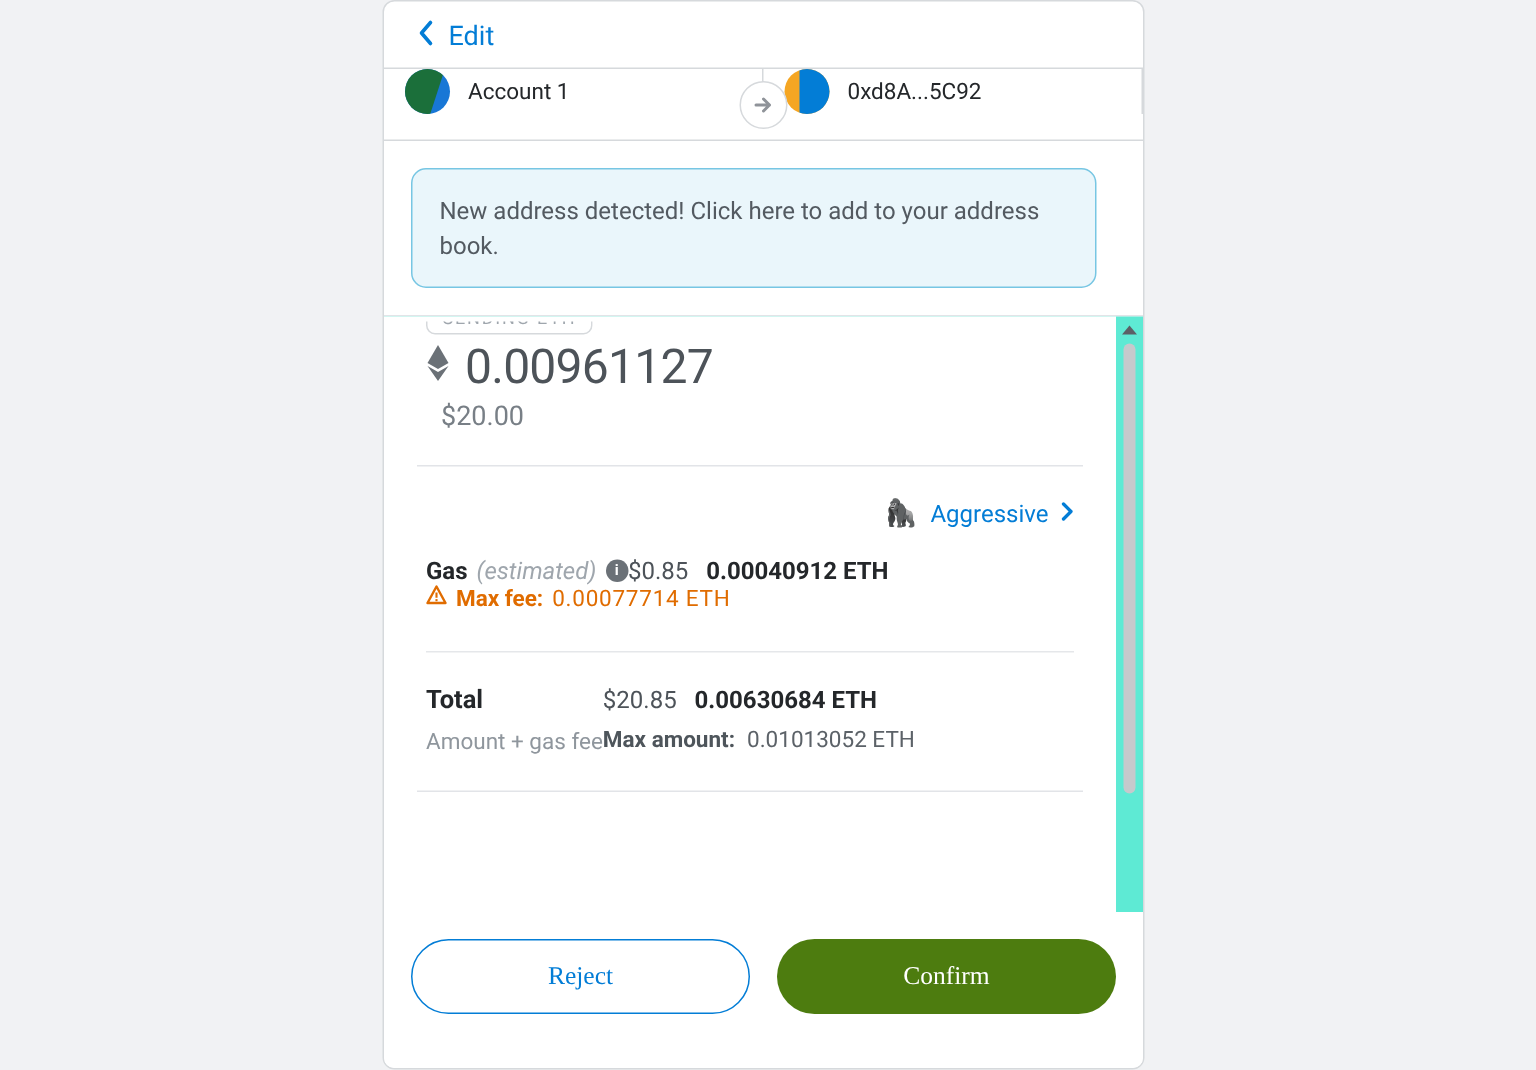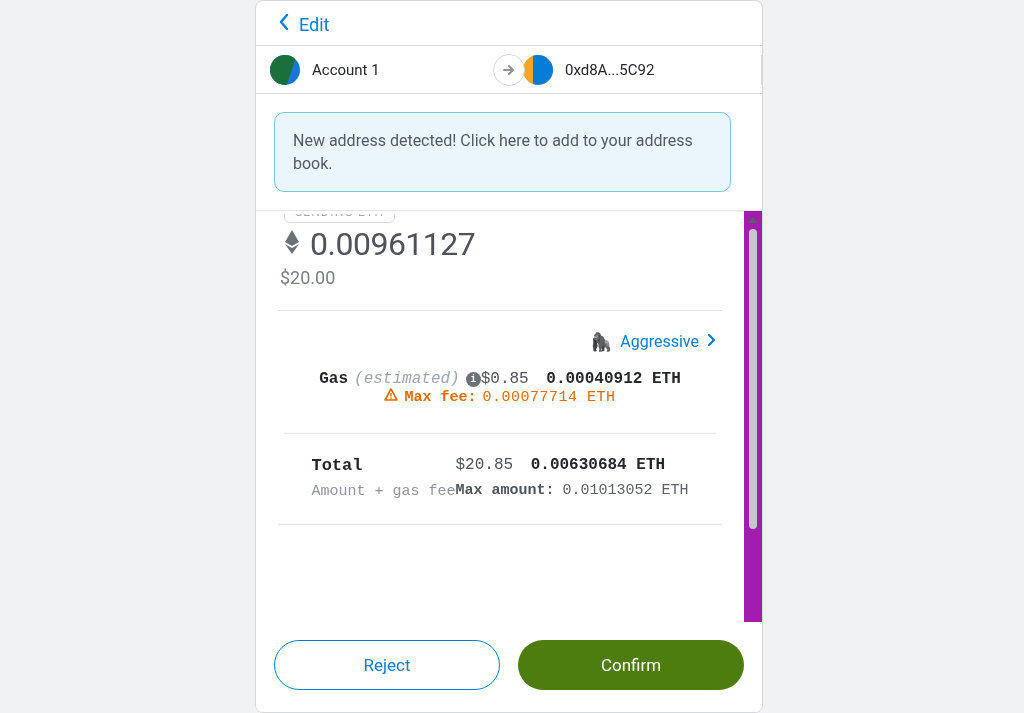--- a/index.html
+++ b/index.html
@@ -23,21 +23,21 @@
     align-items: center;
     gap: 10px;
     padding: 12px 22px 10px 22px;
     border-bottom: 1px solid #d6d9dc;
   }
   .header .chev { color: #037dd6; }
   .header .edit { color: #037dd6; font-size: 18px; }
   
   .accounts {
     display: flex;
-    align-items: center;
+    align-items: flex-start;
     position: relative;
     border-bottom: 1px solid #d6d9dc;
     height: 48px;
   }
   .acct {
     flex: 1 1 50%;
     display: flex;
     align-items: center;
     gap: 12px;
     padding: 0 14px;
@@ -62,21 +62,21 @@
   }
   
   .notice-wrap { padding: 18px 31px 18px 18px; border-bottom: 1px solid #e2e4e8;}
   .notice {
     background:#eaf6fb; border:1px solid #77c6e3; border-radius:10px;
     padding: 16px 18px; color:#535a61; font-size:16px; line-height:1.45;
     cursor:pointer;
   }
   
   .body {
-    position:relative; flex:1 1 auto; overflow:hidden; background:#a21caf;
+    position:relative; flex:1 1 auto; overflow:hidden; background:#5eead4;
   }
   .body-inner {
     position:absolute; left:0; right:18px; top:-12px; bottom:0;
     background:#ffffff;
   }
   .scrollbar {
     position:absolute; right:4px; top:6px; width:10px; height: calc(100% - 12px);
   }
   .scroll-arrow { width:0;height:0; margin:0 auto; }
   .scroll-arrow.up { border-left:5px solid transparent; border-right:5px solid transparent; border-bottom:6px solid #5c6066; }
@@ -84,30 +84,30 @@
   
   .sending-pill {
     display:inline-block; border:1px solid #d6d9dc; border-radius:6px;
     padding:5px 10px 3px 10px; margin: 0 0 16px 28px;
     color:#9fa6ad; font-size:12px; letter-spacing:1.2px;
     clip-path: inset(62% 0 0 0);
   }
   .amount-row { display:flex; align-items:center; gap:8px; padding:0 28px; margin-top:-14px;}
   .eth-diamond { width:18px; color:#5c6066; }
   .amount-main { font-size:32px; font-weight:400; color:#4d5359; letter-spacing:-0.5px;}
-  .amount-sub { padding:4px 28px 22px 24px; font-size:18px; color:#787f86;}
+  .amount-sub { padding:4px 28px 22px 24px; font-size:18px; color:#787f86;margin-left:14px;}
   .divider { height:1px; background:#e2e4e8; margin:0 22px; }
   
   .gas-panel { padding: 20px 28px 0 28px; }
   .gas-mode {
     display:flex; align-items:center; justify-content:flex-end; gap:8px;
     color:#037dd6; font-size:16px; margin-bottom:18px; cursor:pointer;
   }
   .gorilla { font-size:18px; filter: grayscale(40%);}
-  .row { display:flex; align-items:flex-start; justify-content:center;font-family:Liberation Mono, monospace; }
+  .row { display:flex; align-items:flex-start; justify-content:flex-start; }
   .gas-left { display:flex; align-items:center; gap:6px; font-size:16px; }
   .gas-left .est { color:#9fa6ad; font-style:italic; }
   .info-dot { width:15px; height:15px; border-radius:50%; background:#6b7177; color:#fff; font-size:10px; font-weight:700; display:flex; align-items:center; justify-content:center; font-style:normal;}
   .gas-right { text-align:right; }
   .gas-right .line1 { font-size:16px; }
   .gas-right .line1 .usd { color:#4d5359; margin-right:8px; }
   .gas-right .line1 .eth { font-weight:700; }
   .likely { color:#1f8f3a; font-weight:700; font-size:15px; margin-top:10px; }
   .maxfee-line { display:flex; align-items:center; justify-content:flex-end; gap:6px; margin-top:0; color:#e06c00; font-size:15px;}
   .maxfee-line .warn { color:#e06c00; }
@@ -116,21 +116,21 @@
   .thin-divider { height:1px; background:#e5e7ea; margin:26px 0 22px 0; }
   .total-left { font-size:17px; font-weight:700; }
   .total-sub { color:#8f969d; font-size:15px; margin-top:8px; }
   .total-right .line1 .usd { color:#4d5359; margin-right:8px; font-size:16px;}
   .total-right .line1 .eth { font-weight:700; font-size:16px;}
   .maxamt { display:flex; justify-content:flex-end; gap:8px; font-size:15px; color:#5c6268; margin-top:8px;}
   .maxamt .lbl { font-weight:700; color:#4e555b;}
   .bottom-hair { height:1px; background:#e2e4e8; margin:24px -6px 0 -6px; }
   
   .footer {
-    display:flex; gap:18px; padding:18px 18px 22px 18px; background:#ffffff;
+    display:flex; gap:18px; padding:18px 18px 36px 18px; background:#ffffff;font-family:Liberation Serif, serif;
   }
   .btn {
     flex:1 1 50%; height:50px; border-radius:999px; font-size:17px;
     display:flex; align-items:center; justify-content:center; cursor:pointer;
     border:1px solid transparent;
   }
   .btn.reject { background:#ffffff; color:#037dd6; border-color:#037dd6; }
   .btn.confirm { background:#4d7c0f; color:#ffffff; }
 </style>
 </head>

